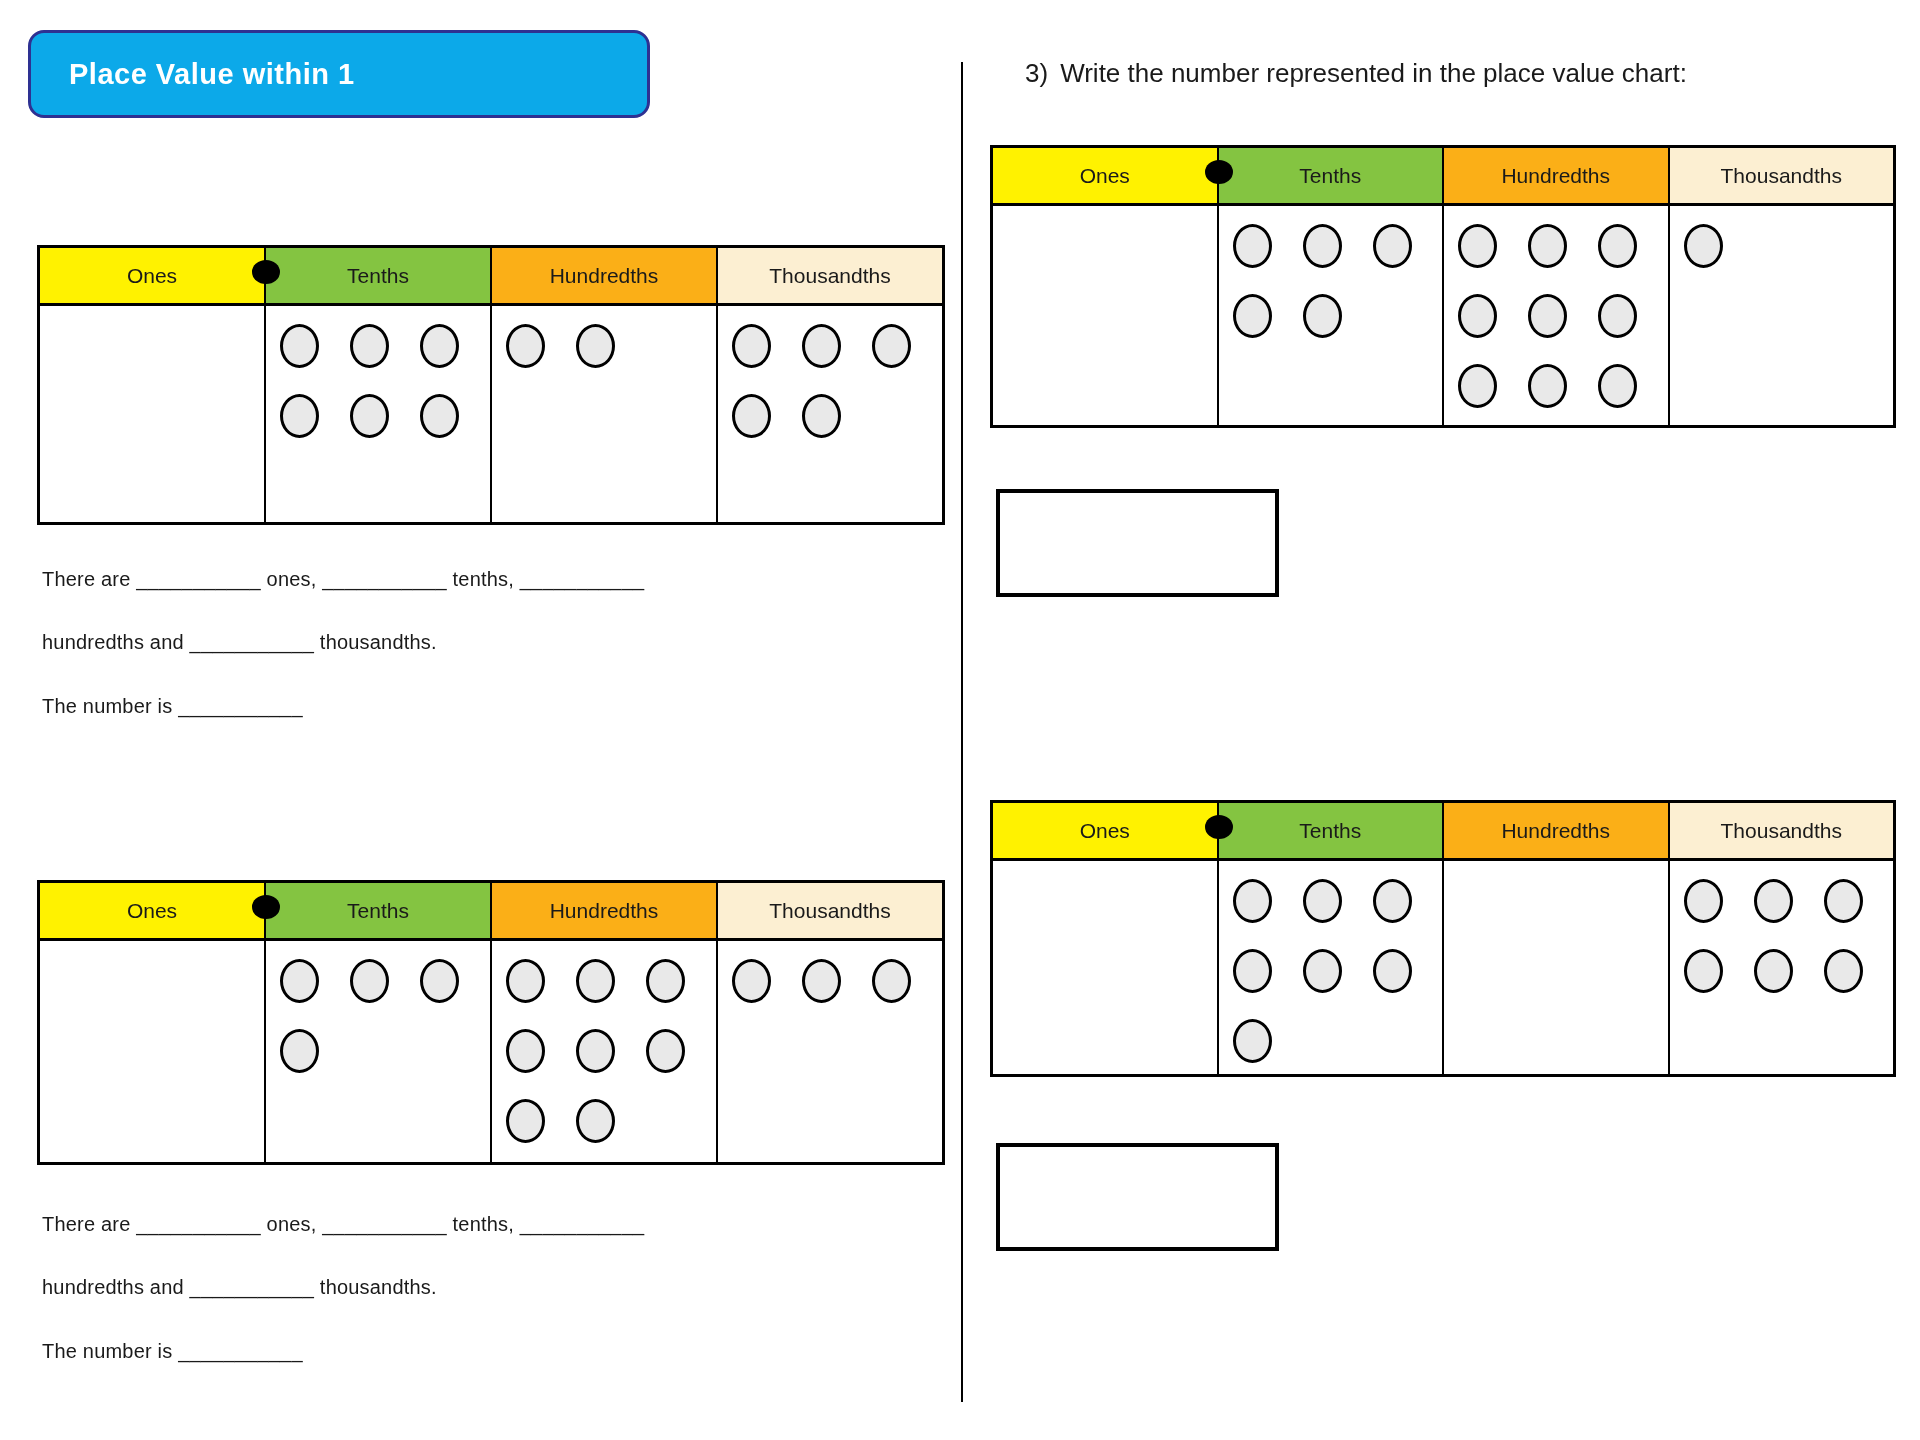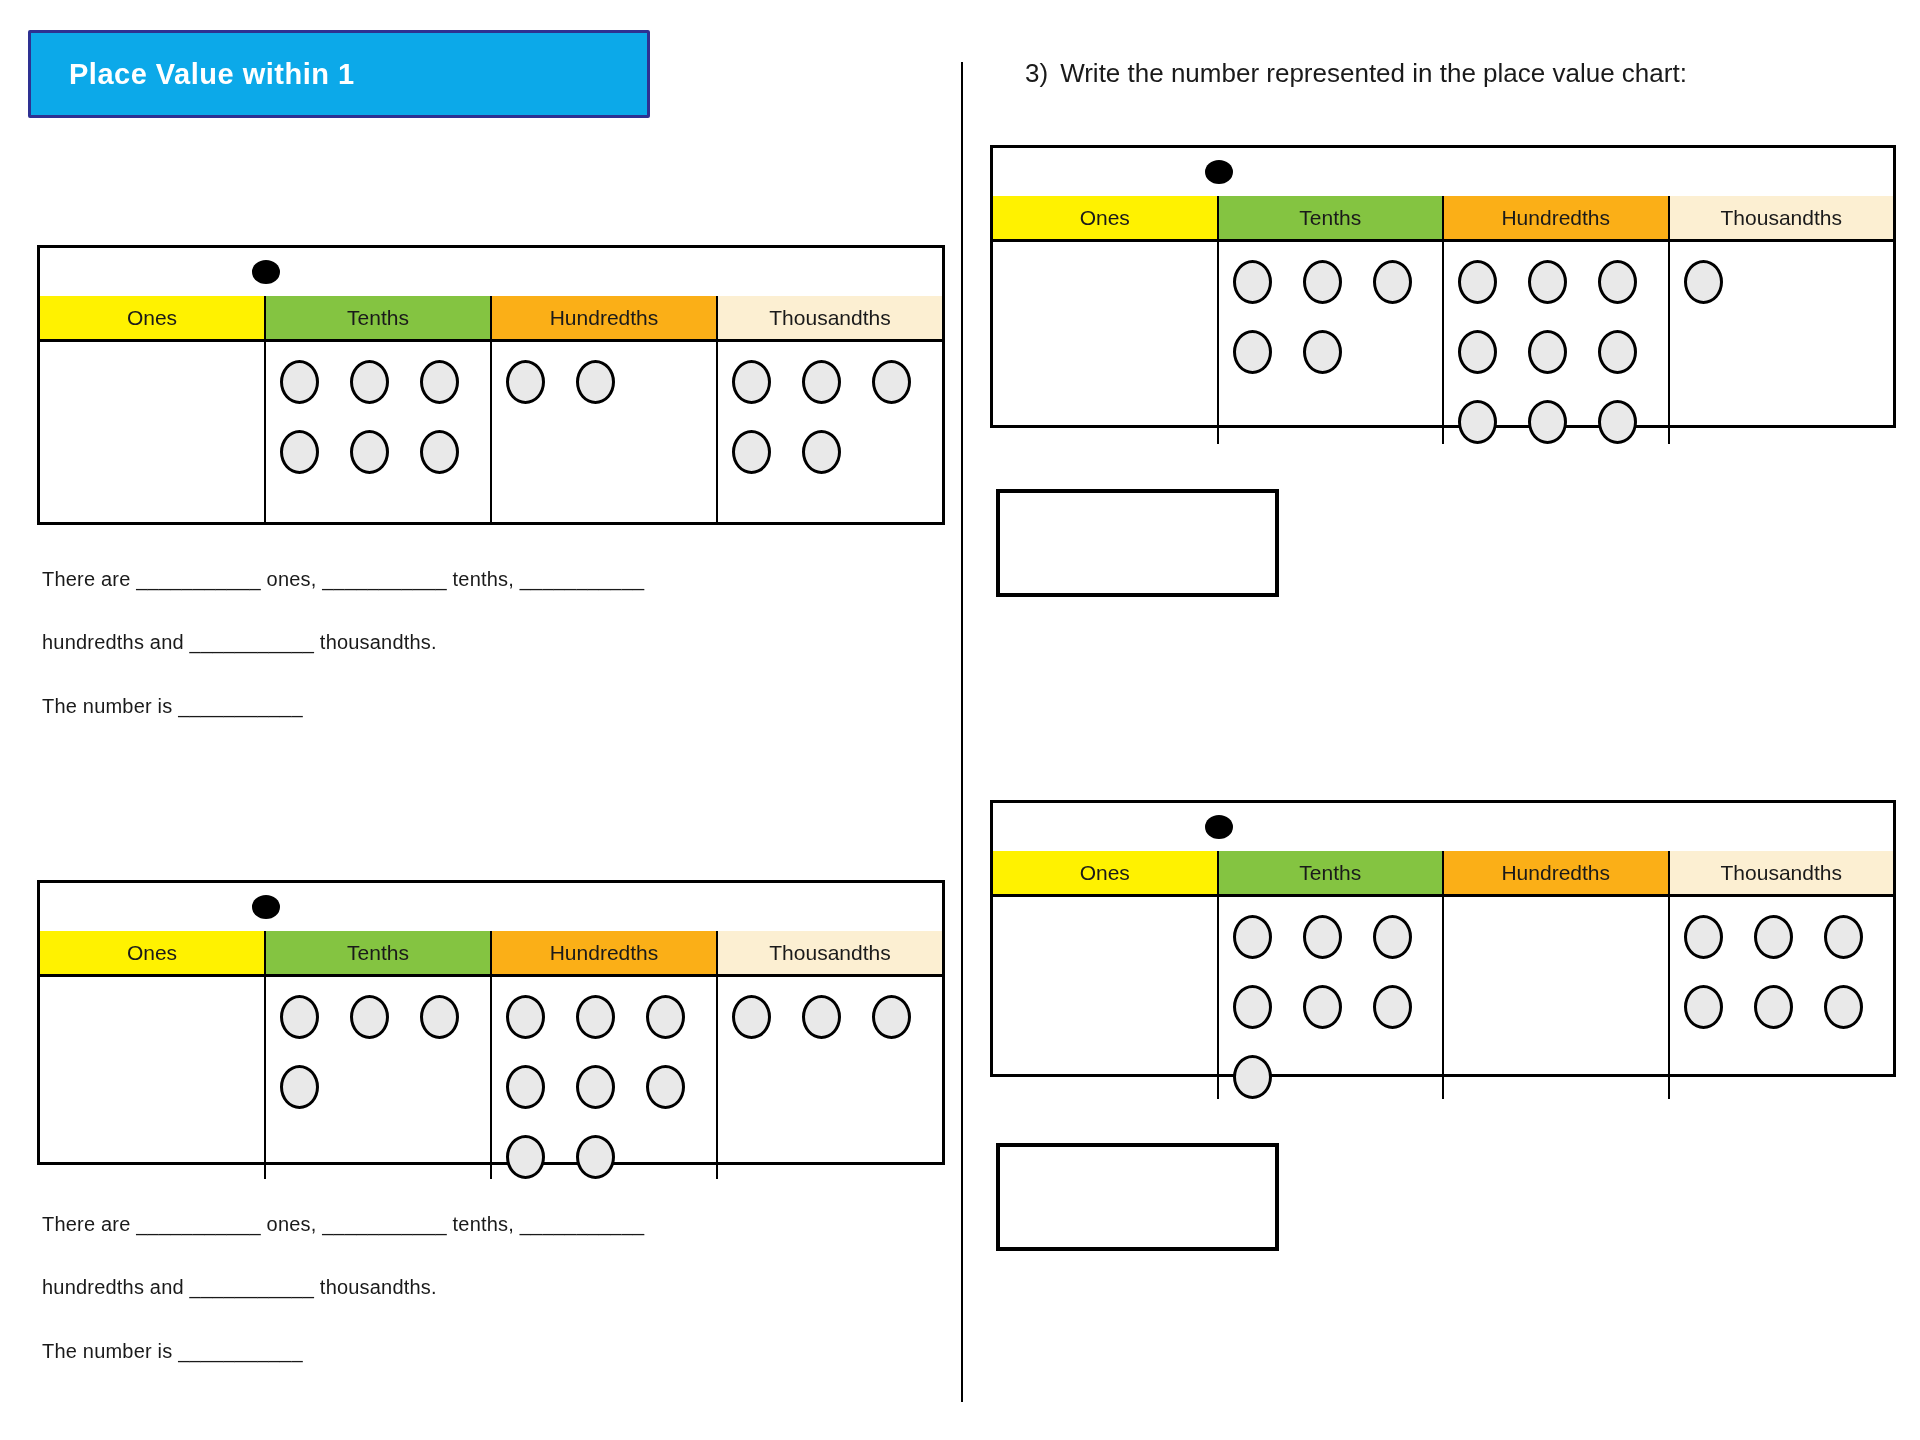--- a/index.html
+++ b/index.html
@@ -12,21 +12,21 @@
     color:#1a1a1a;
     overflow:hidden;
   }
   
   .title-box{
     position:absolute;
     left:28px; top:30px;
     width:622px; height:88px;
     background:#0CA9E9;
     border:3px solid #2E3192;
-    border-radius:2px;
+    border-radius:16px;
     display:flex; align-items:center;
     padding-left:38px;
     box-sizing:border-box;
   }
   .title-box span{
     color:#ffffff;
     font-size:29px;
     font-weight:bold;
     letter-spacing:0.5px;
   }
@@ -42,25 +42,24 @@
   .pv-chart{
     position:absolute;
     border:3px solid #000;
     background:#fff;
     box-sizing:border-box;
     display:flex;
     flex-direction:column;
   }
   .pv-head{
     display:flex;
-    height:46px;
+    height:58px;
     border-bottom:3px solid #000;
     box-sizing:border-box;
     flex:0 0 auto;
-    margin-top:48px;
   }
   .pv-hcell{
     flex:1 1 0;
     display:flex;
     align-items:center;
     justify-content:center;
     font-size:21px;
     border-right:2px solid #000;
     box-sizing:border-box;
   }

